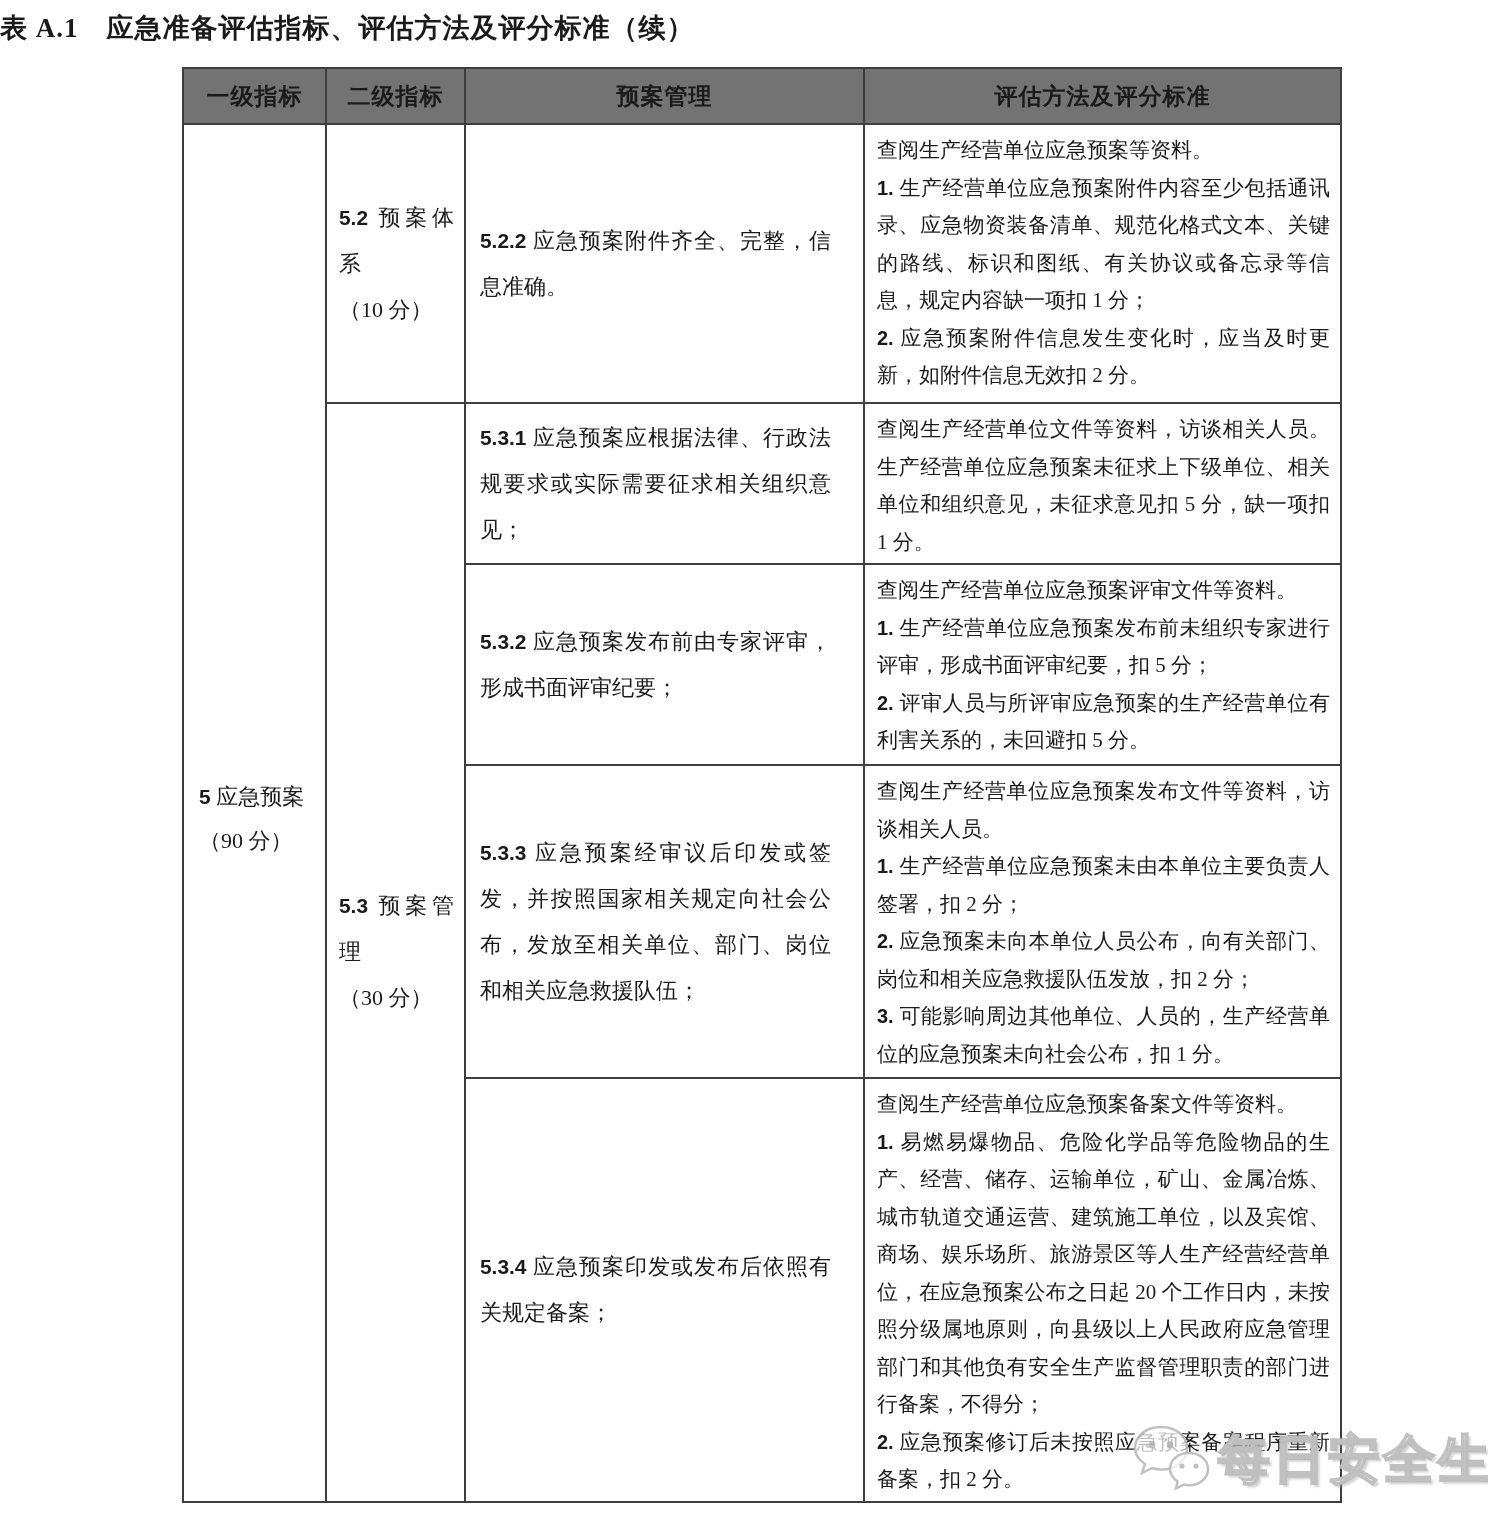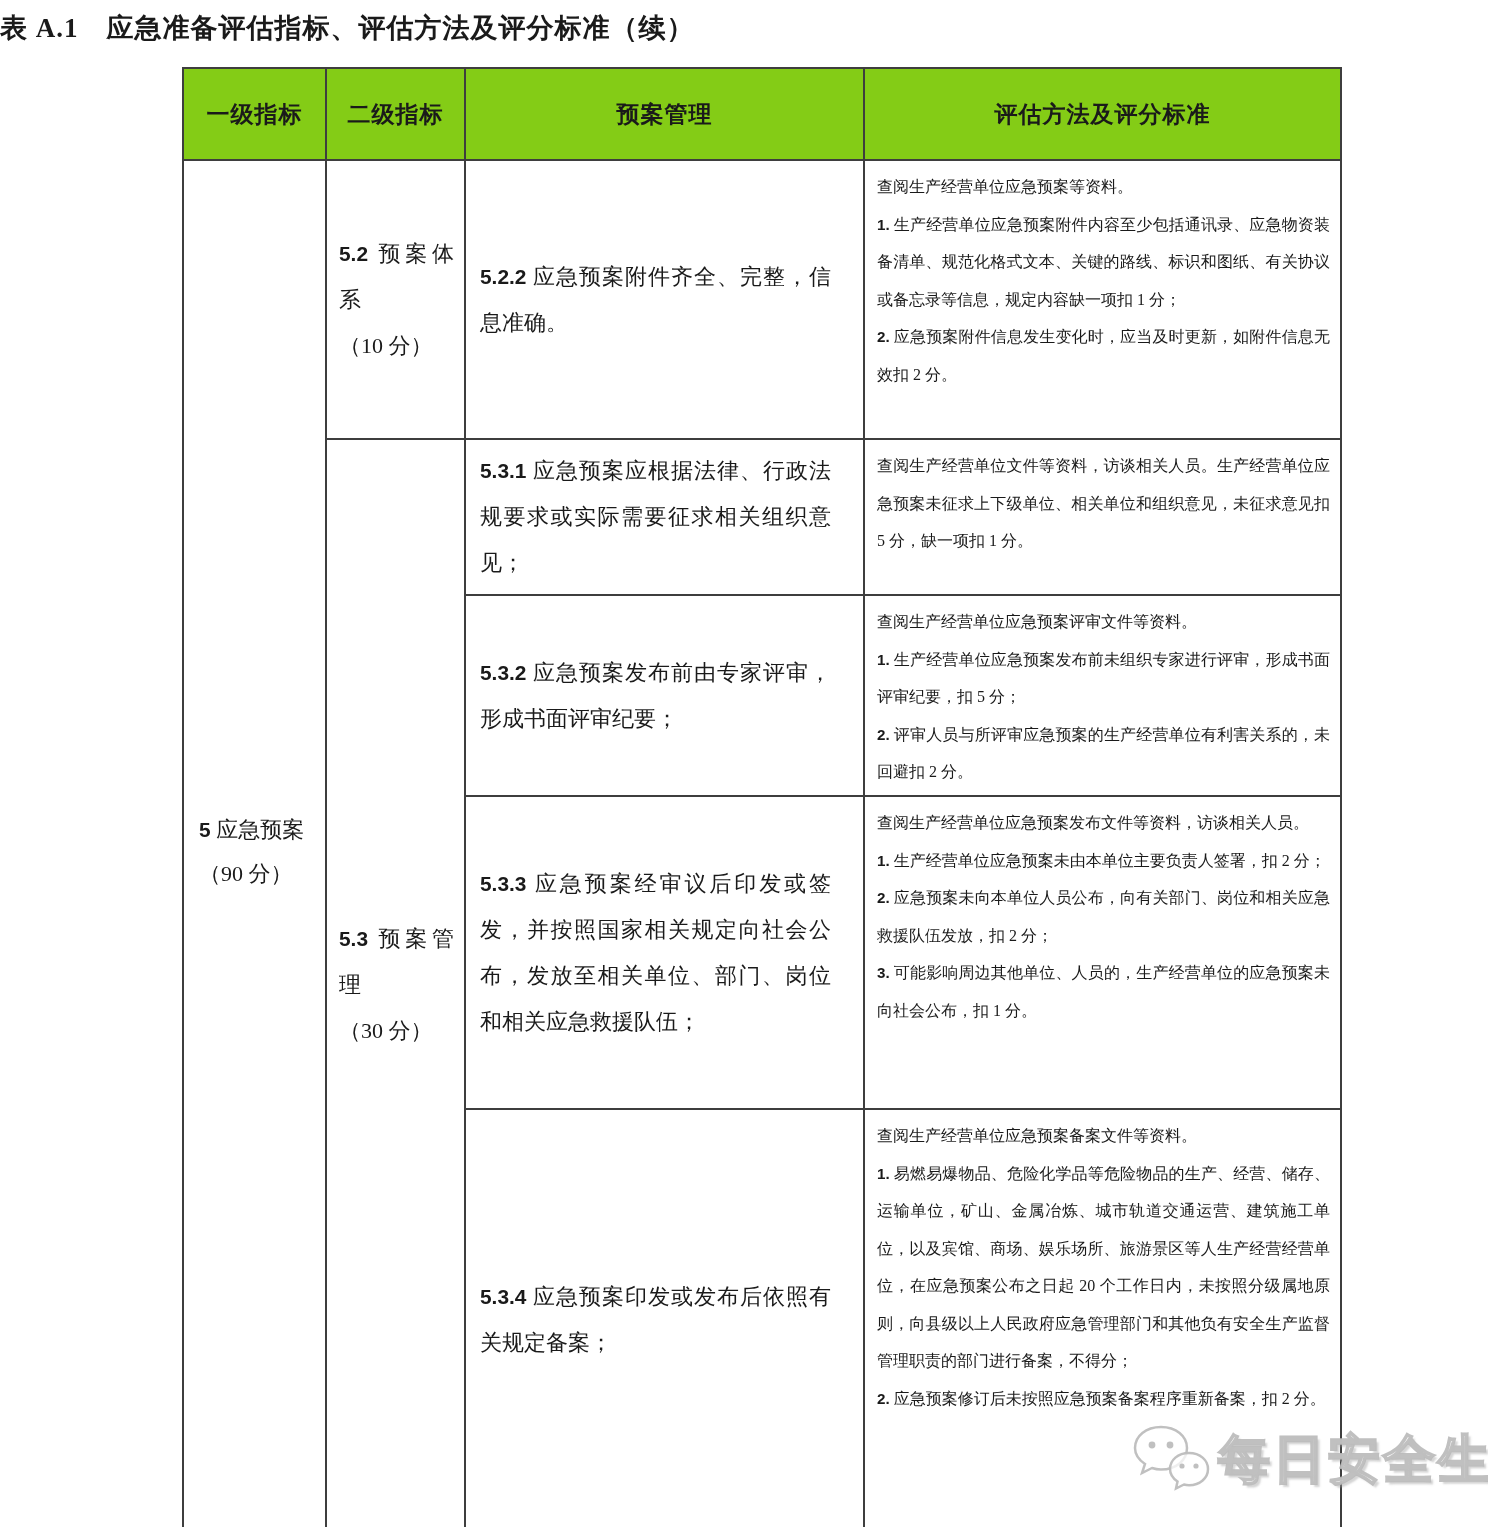--- a/index.html
+++ b/index.html
@@ -14,32 +14,32 @@
   }
   table.grid{
     position:absolute;left:182px;top:67px;width:1158px;
     border-collapse:collapse;table-layout:fixed;
   }
   table.grid th,table.grid td{
     border:2px solid #3e3e3e;box-sizing:border-box;
     overflow:hidden;
   }
   thead th{
-    height:92px;font-size:23px;font-weight:bold;
-    vertical-align:middle;letter-spacing:1px;background:#84cc16;
+    height:56px;font-size:23px;font-weight:bold;
+    vertical-align:middle;letter-spacing:1px;background:#737373;
   }
   tr.rh1{height:279px;}
   tr.rh2{height:156px;}
   tr.rh3{height:201px;}
   tr.rh4{height:313px;}
   tr.rh5{height:422px;}
   td.c1{vertical-align:middle;padding:12px 10px 0 15px;font-size:22px;line-height:44px;}
   td.c2{vertical-align:middle;padding:0 10px 0 12px;font-size:22px;line-height:46px;text-align:justify;margin-top:10px;}
   td.c3{vertical-align:middle;padding:4px 32px 4px 14px;font-size:22px;line-height:46px;text-align:justify;}
-  td.c4{vertical-align:top;padding:7px 10px 2px 12px;font-size:16px;line-height:37.5px;text-align:justify;}
+  td.c4{vertical-align:top;padding:7px 10px 2px 12px;font-size:21px;line-height:37.5px;text-align:justify;}
   .num{
     font-family:"Liberation Sans","DejaVu Sans",sans-serif;
     font-weight:bold;font-size:0.95em;
   }
   .score{display:block;}
   .wm{
     position:absolute;left:1128px;top:1405px;width:360px;height:110px;
     display:flex;align-items:center;z-index:6;pointer-events:none;
   }
   .wm-icon{flex:0 0 auto;margin-right:4px;opacity:0.95;}
@@ -102,21 +102,21 @@
         <div>查阅生产经营单位文件等资料，访谈相关人员。生产经营单位应急预案未征求上下级单位、相关单位和组织意见，未征求意见扣 5 分，缺一项扣 1 分。</div>
       </td>
     </tr>
     <tr class="rh3">
       <td class="c3">
         <span class="num">5.3.2</span> <span>应急预案发布前由专家评审，形成书面评审纪要；</span>
       </td>
       <td class="c4">
         <div>查阅生产经营单位应急预案评审文件等资料。</div>
         <div><span class="num">1.</span> <span>生产经营单位应急预案发布前未组织专家进行评审，形成书面评审纪要，扣 5 分；</span></div>
-        <div><span class="num">2.</span> <span>评审人员与所评审应急预案的生产经营单位有利害关系的，未回避扣 2 分。</span></div>
+        <div><span class="num">2.</span> <span>评审人员与所评审应急预案的生产经营单位有利害关系的，未回避扣 5 分。</span></div>
       </td>
     </tr>
     <tr class="rh4">
       <td class="c3">
         <span class="num">5.3.3</span> <span>应急预案经审议后印发或签发，并按照国家相关规定向社会公布，发放至相关单位、部门、岗位和相关应急救援队伍；</span>
       </td>
       <td class="c4">
         <div>查阅生产经营单位应急预案发布文件等资料，访谈相关人员。</div>
         <div><span class="num">1.</span> <span>生产经营单位应急预案未由本单位主要负责人签署，扣 2 分；</span></div>
         <div><span class="num">2.</span> <span>应急预案未向本单位人员公布，向有关部门、岗位和相关应急救援队伍发放，扣 2 分；</span></div>

